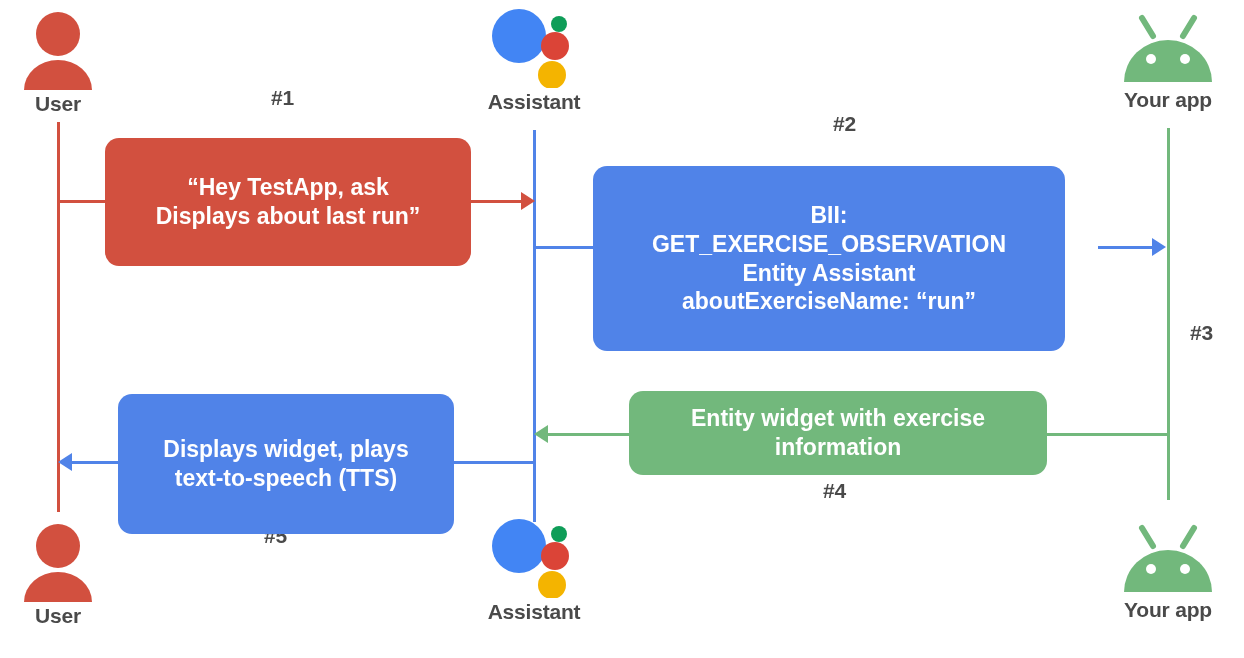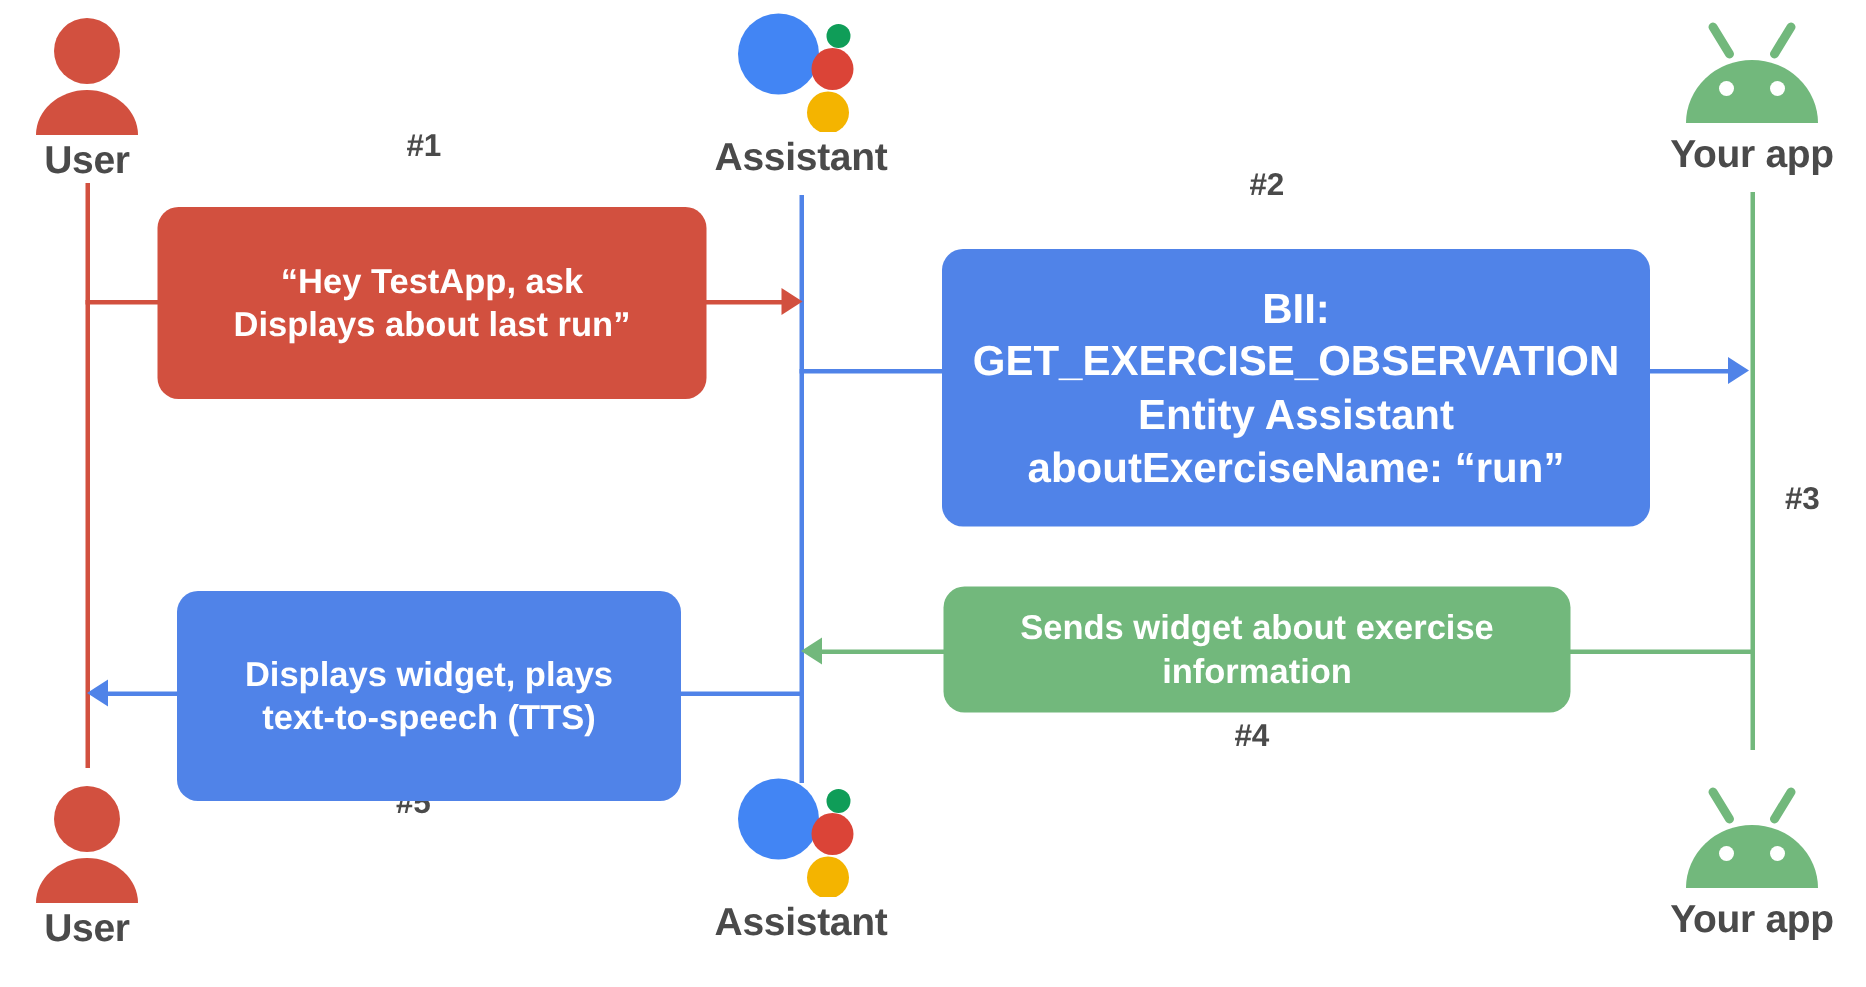--- a/index.html
+++ b/index.html
@@ -21,21 +21,21 @@
 
   
   .actor {
     position: absolute;
     display: flex;
     flex-direction: column;
     align-items: center;
     width: 160px;
   }
   .actor-label {
-    font-size: 26px;
+    font-size: 21px;
     font-weight: bold;
     color: #4a4a4a;
     letter-spacing: -0.2px;
     line-height: 1;
     margin-top: 3px;
     white-space: nowrap;
   }
   .icon-wrap {
     position: relative;
     display: block;
@@ -148,40 +148,40 @@
       <span class="line">Displays about last run”</span>
     </div>
   </div>
 
   <div class="step-label" style="left:833px; top:112px;">#2</div>
 
   <div class="hline" style="left:533px; top:246px; width:97px; background:#5083E8;"></div>
   <div class="hline" style="left:1098px; top:246px; width:58px; background:#5083E8;"></div>
   <div class="arrowhead" style="left:1152px; top:238px; border-top:9px solid transparent; border-bottom:9px solid transparent; border-left:14px solid #5083E8;"></div>
 
-  <div class="msgbox" style="left:628px; top:166px; width:472px; height:185px; background:#5083E8; font-size:28px;justify-content:center;">
+  <div class="msgbox" style="left:593px; top:166px; width:472px; height:185px; background:#5083E8; font-size:23px;justify-content:center;">
     <div>
       <span class="line">BII:</span>
       <span class="line">GET_EXERCISE_OBSERVATION</span>
       <span class="line">Entity Assistant</span>
       <span class="line">aboutExerciseName: “run”</span>
     </div>
   </div>
 
   <div class="step-label" style="left:1190px; top:321px;">#3</div>
 
   <div class="step-label" style="left:823px; top:479px;">#4</div>
 
   <div class="hline" style="left:1046px; top:433px; width:122px; background:#72B87C;"></div>
   <div class="hline" style="left:548px; top:433px; width:84px; background:#72B87C;"></div>
   <div class="arrowhead" style="left:534px; top:425px; border-top:9px solid transparent; border-bottom:9px solid transparent; border-right:14px solid #72B87C;"></div>
 
   <div class="msgbox" style="left:629px; top:391px; width:418px; height:84px; background:#72B87C; font-size:23px;">
     <div>
-      <span class="line">Sends widget about exercise</span>
+      <span class="line">Entity widget with exercise</span>
       <span class="line">information</span>
     </div>
   </div>
 
   <div class="step-label" style="left:264px; top:524px;">#5</div>
 
   <div class="hline" style="left:452px; top:461px; width:84px; background:#5083E8;"></div>
   <div class="hline" style="left:72px; top:461px; width:48px; background:#5083E8;"></div>
   <div class="arrowhead" style="left:58px; top:453px; border-top:9px solid transparent; border-bottom:9px solid transparent; border-right:14px solid #5083E8;"></div>
 

